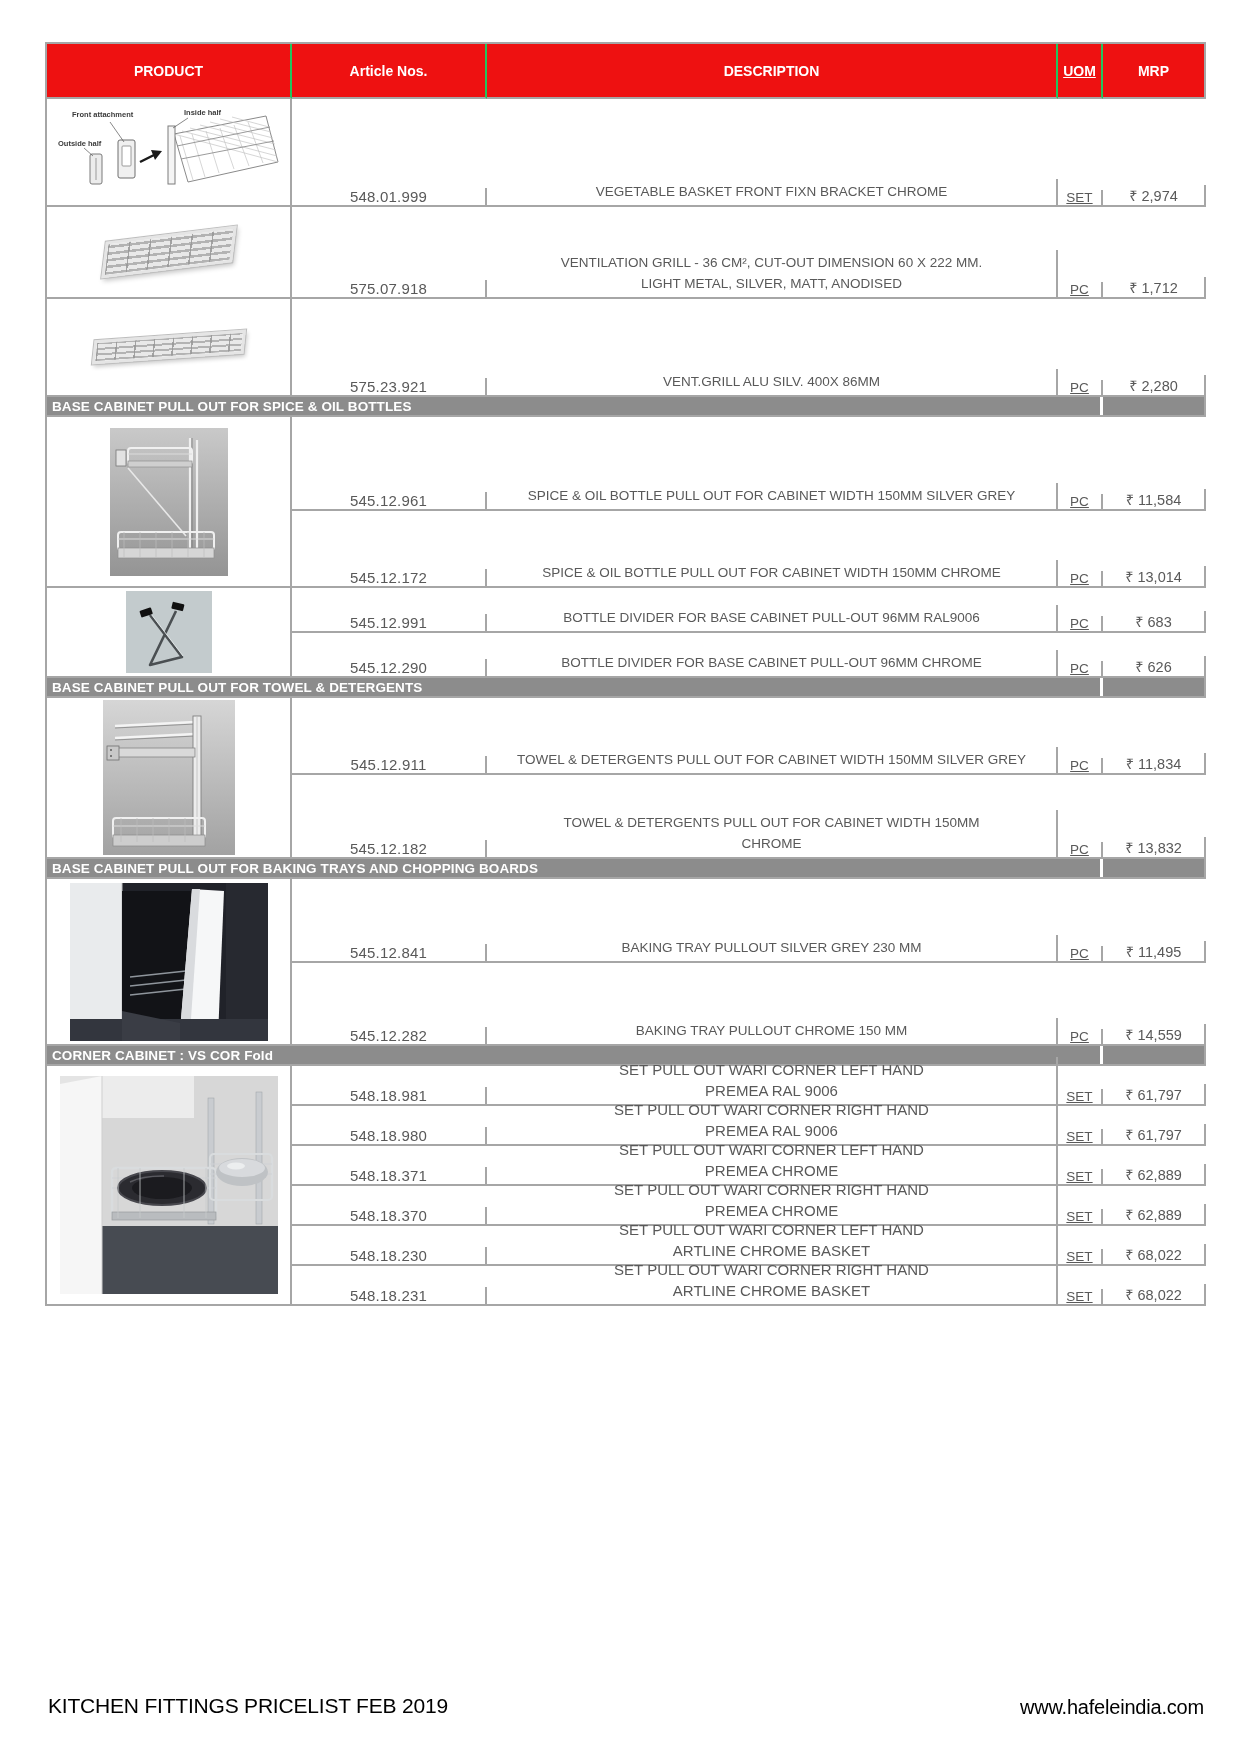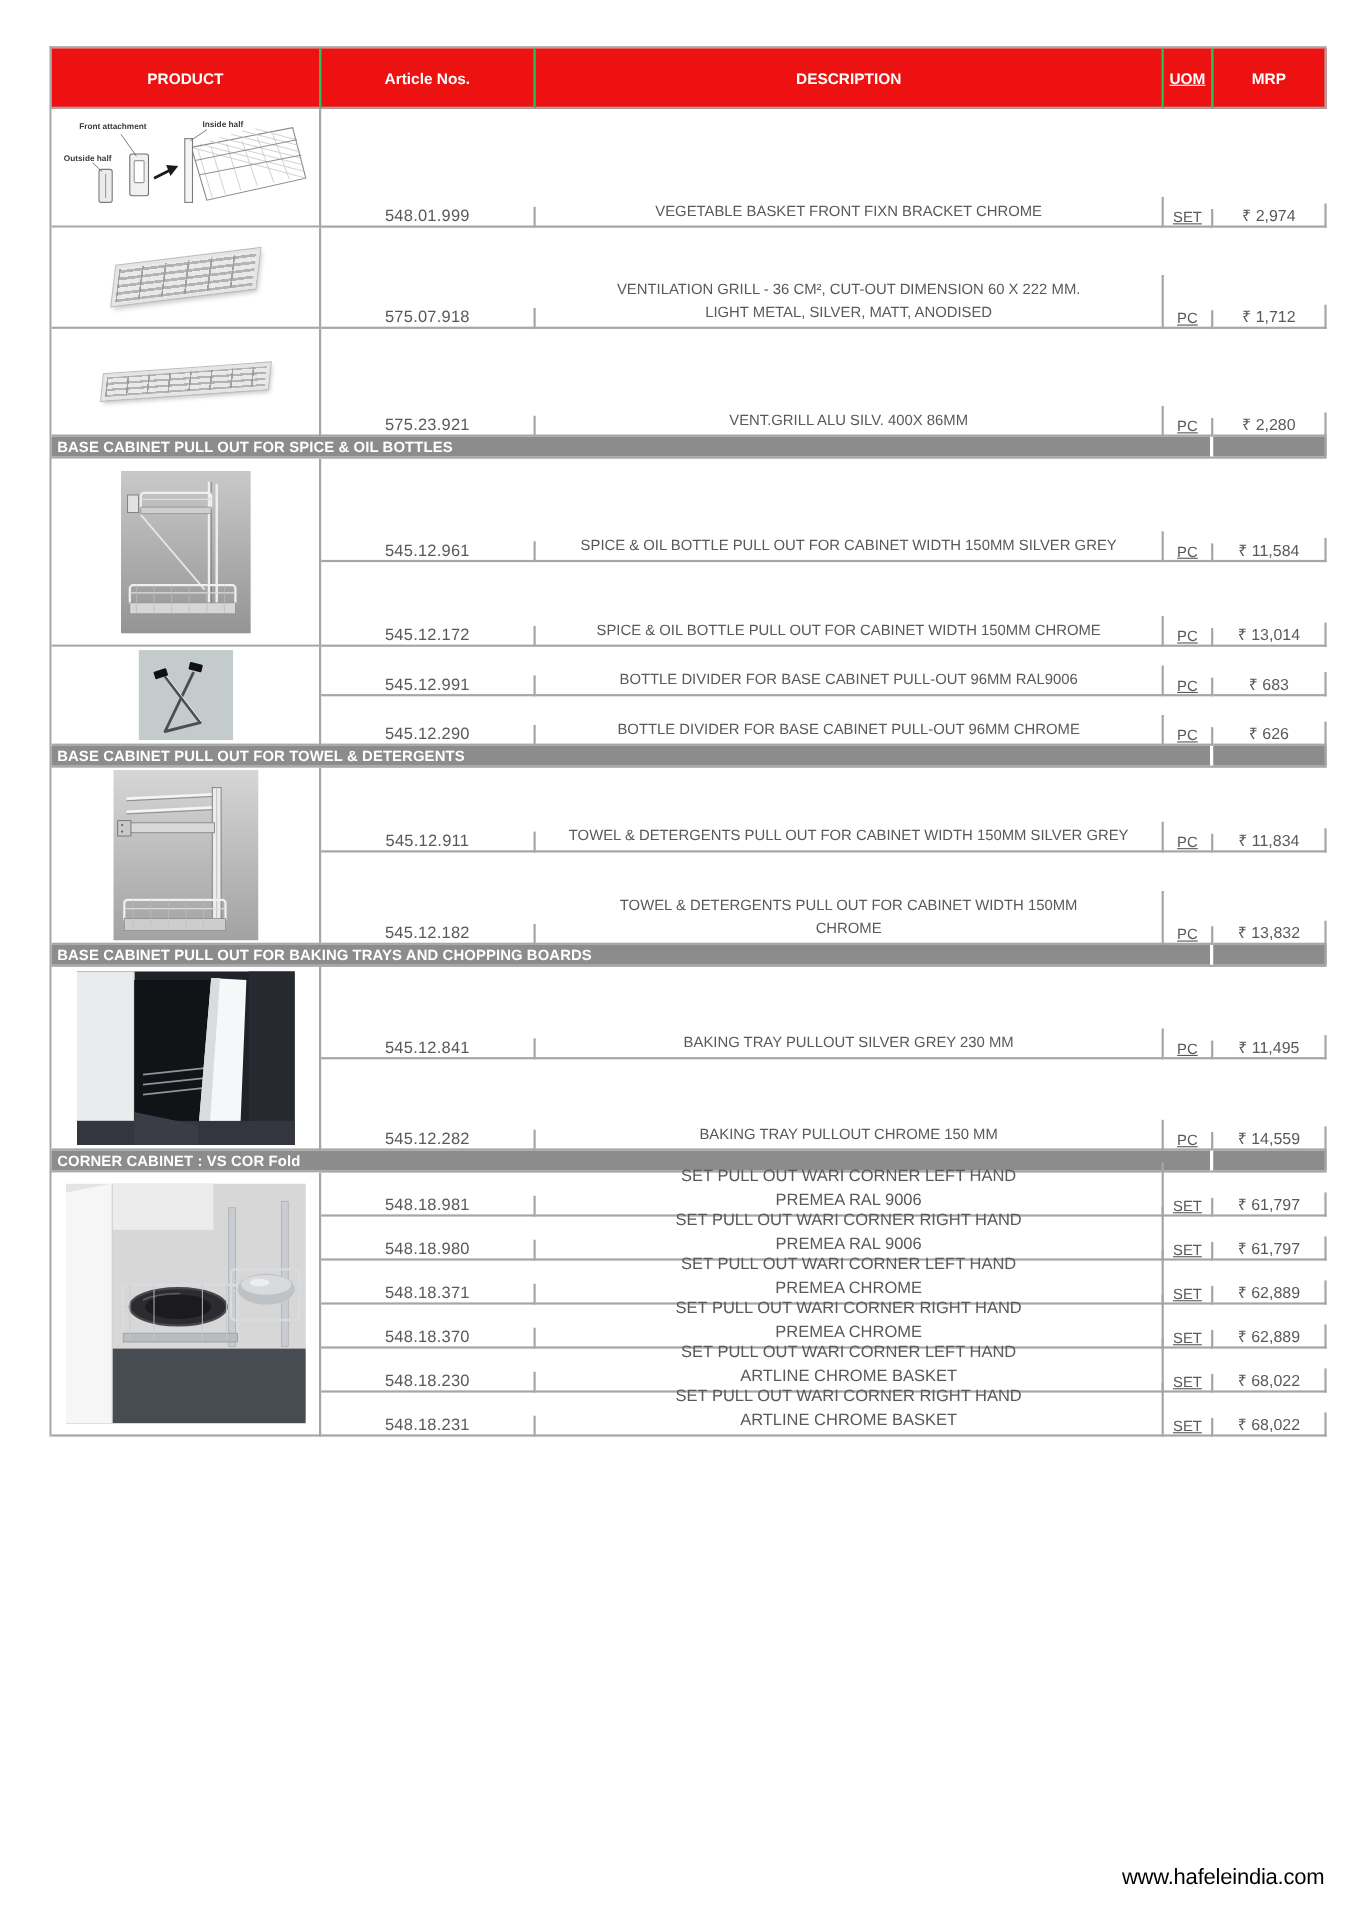--- a/index.html
+++ b/index.html
@@ -385,15 +385,16 @@
           <div class="cell desc-cell w-desc">SET PULL OUT WARI CORNER  RIGHT HAND
 ARTLINE CHROME BASKET</div>
           <div class="cell uom-cell w-uom">SET</div>
           <div class="cell mrp-cell w-mrp">₹ 68,022</div>
         </div>
       </div>
     </div>
 
   </div>
 
+  <div class="footer-left">KITCHEN FITTINGS PRICELIST FEB 2019</div>
   <div class="footer-right">www.hafeleindia.com</div>
 
 </div>
 
 </body></html>

